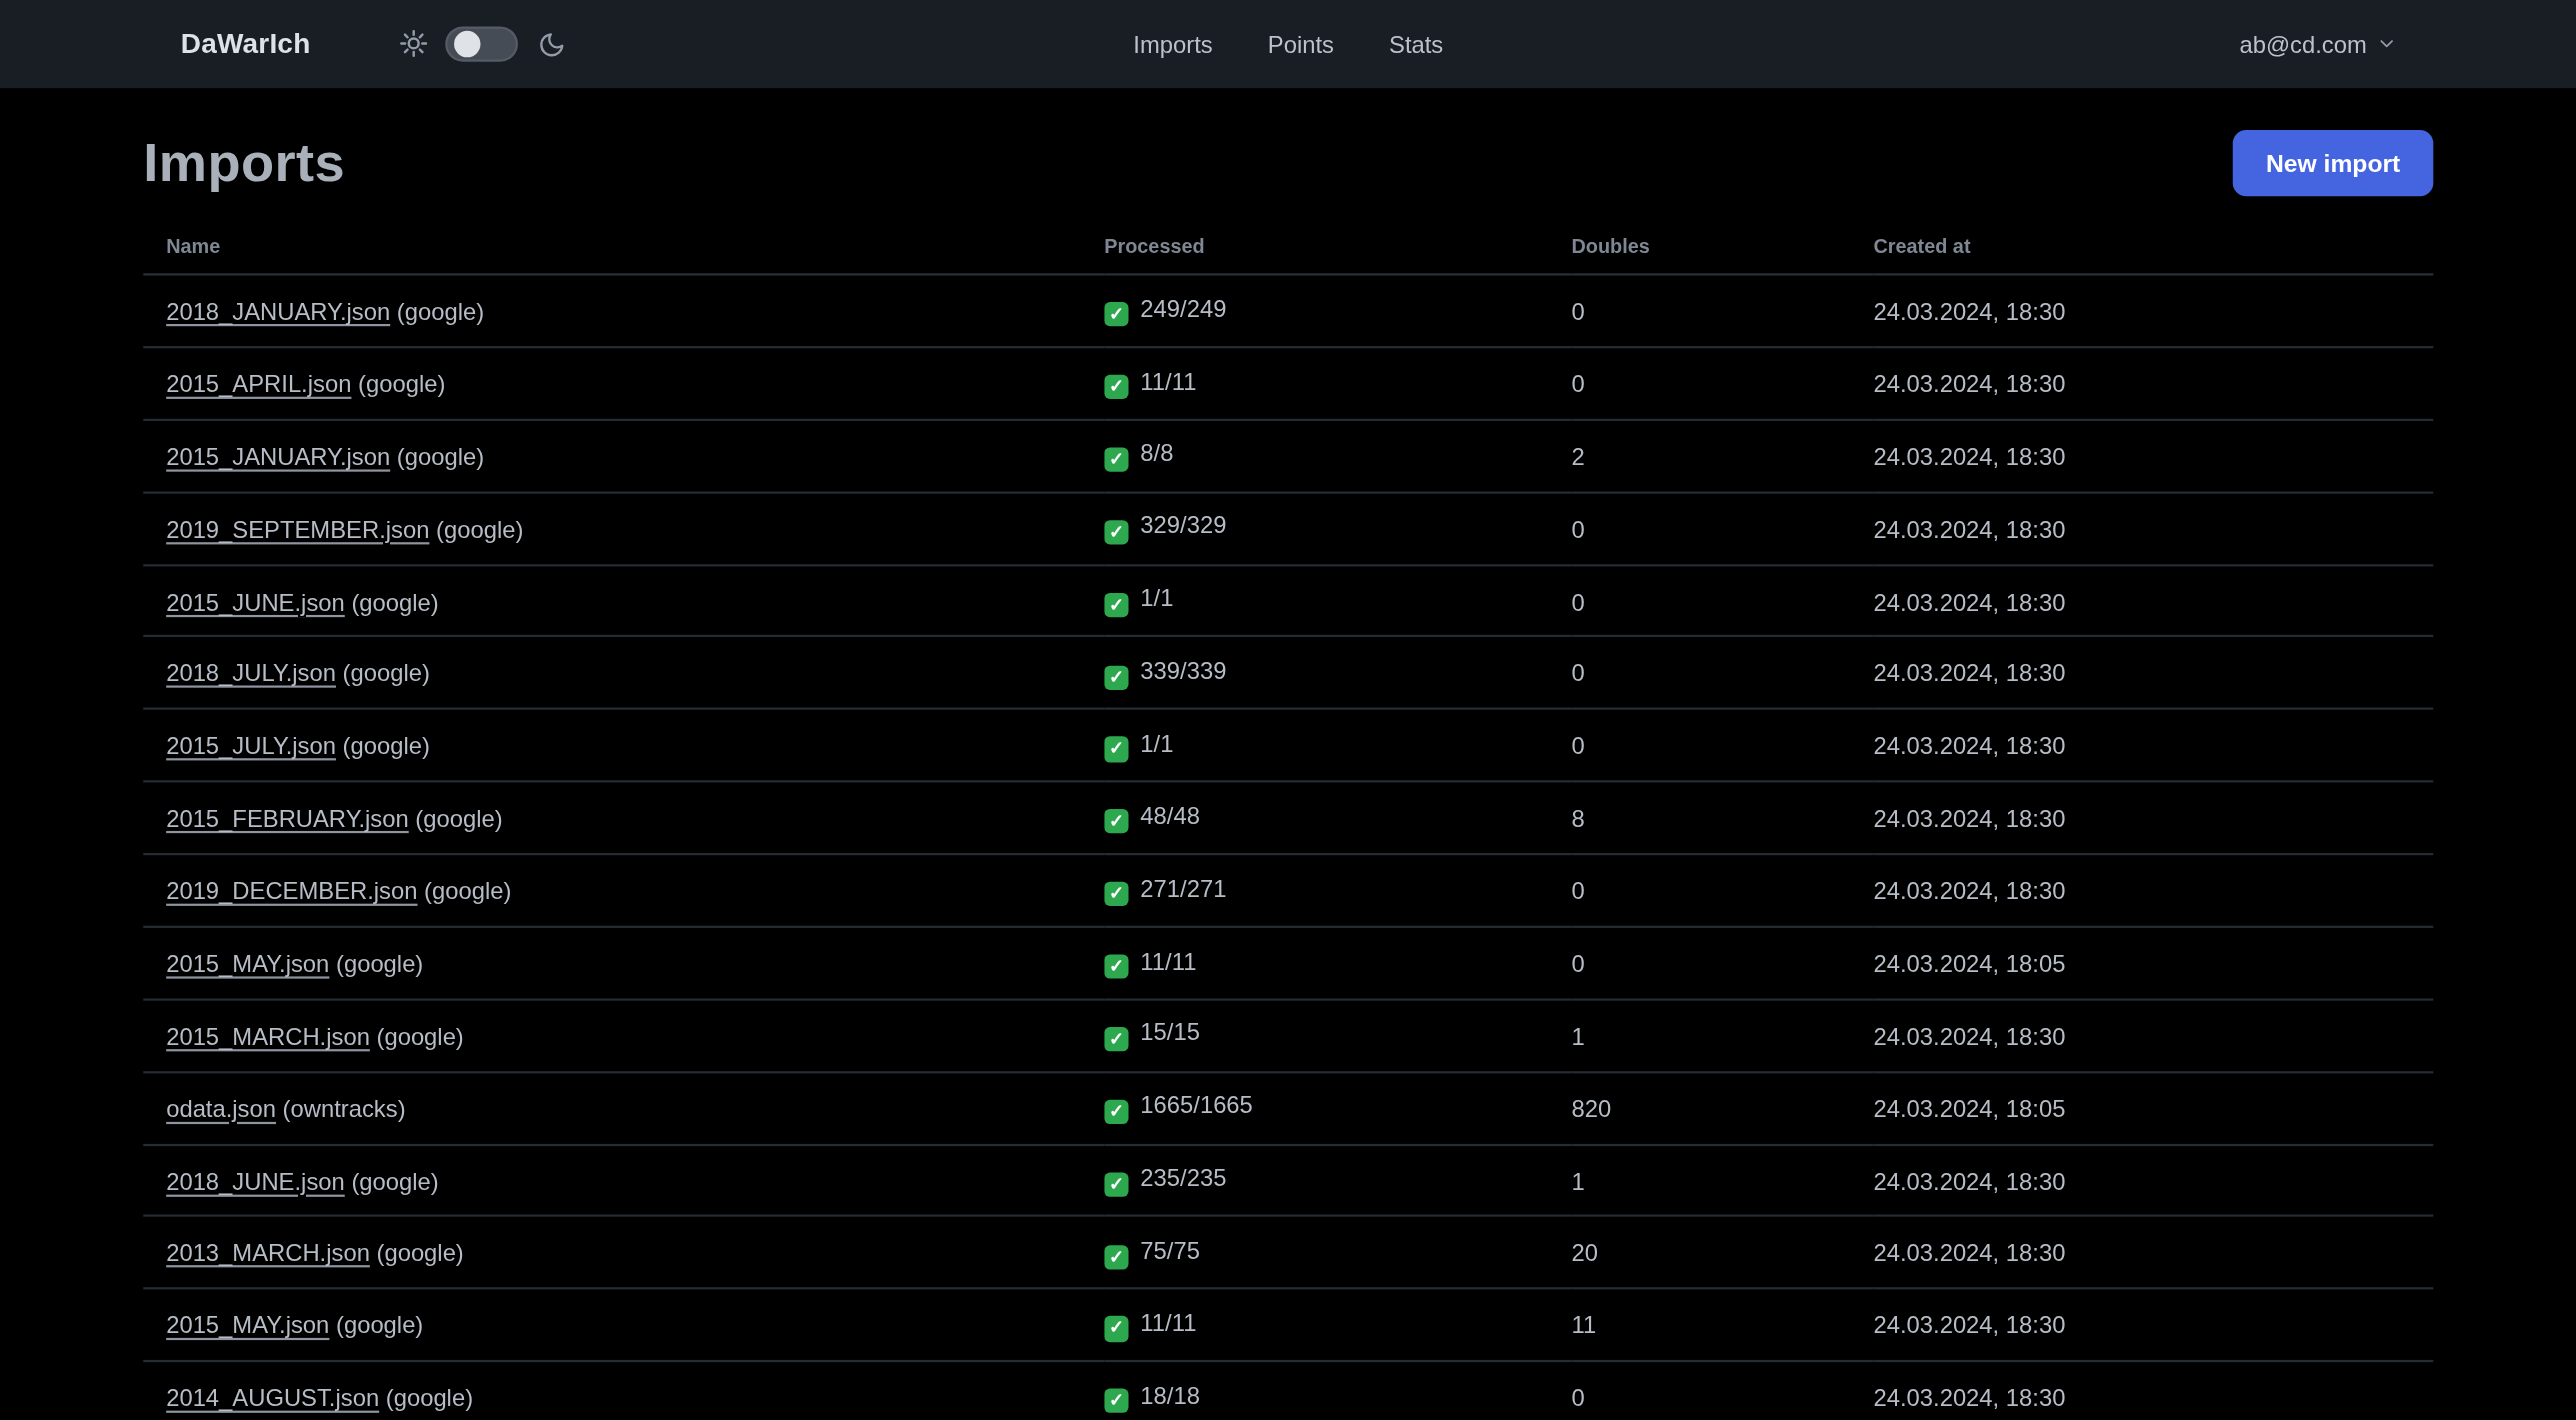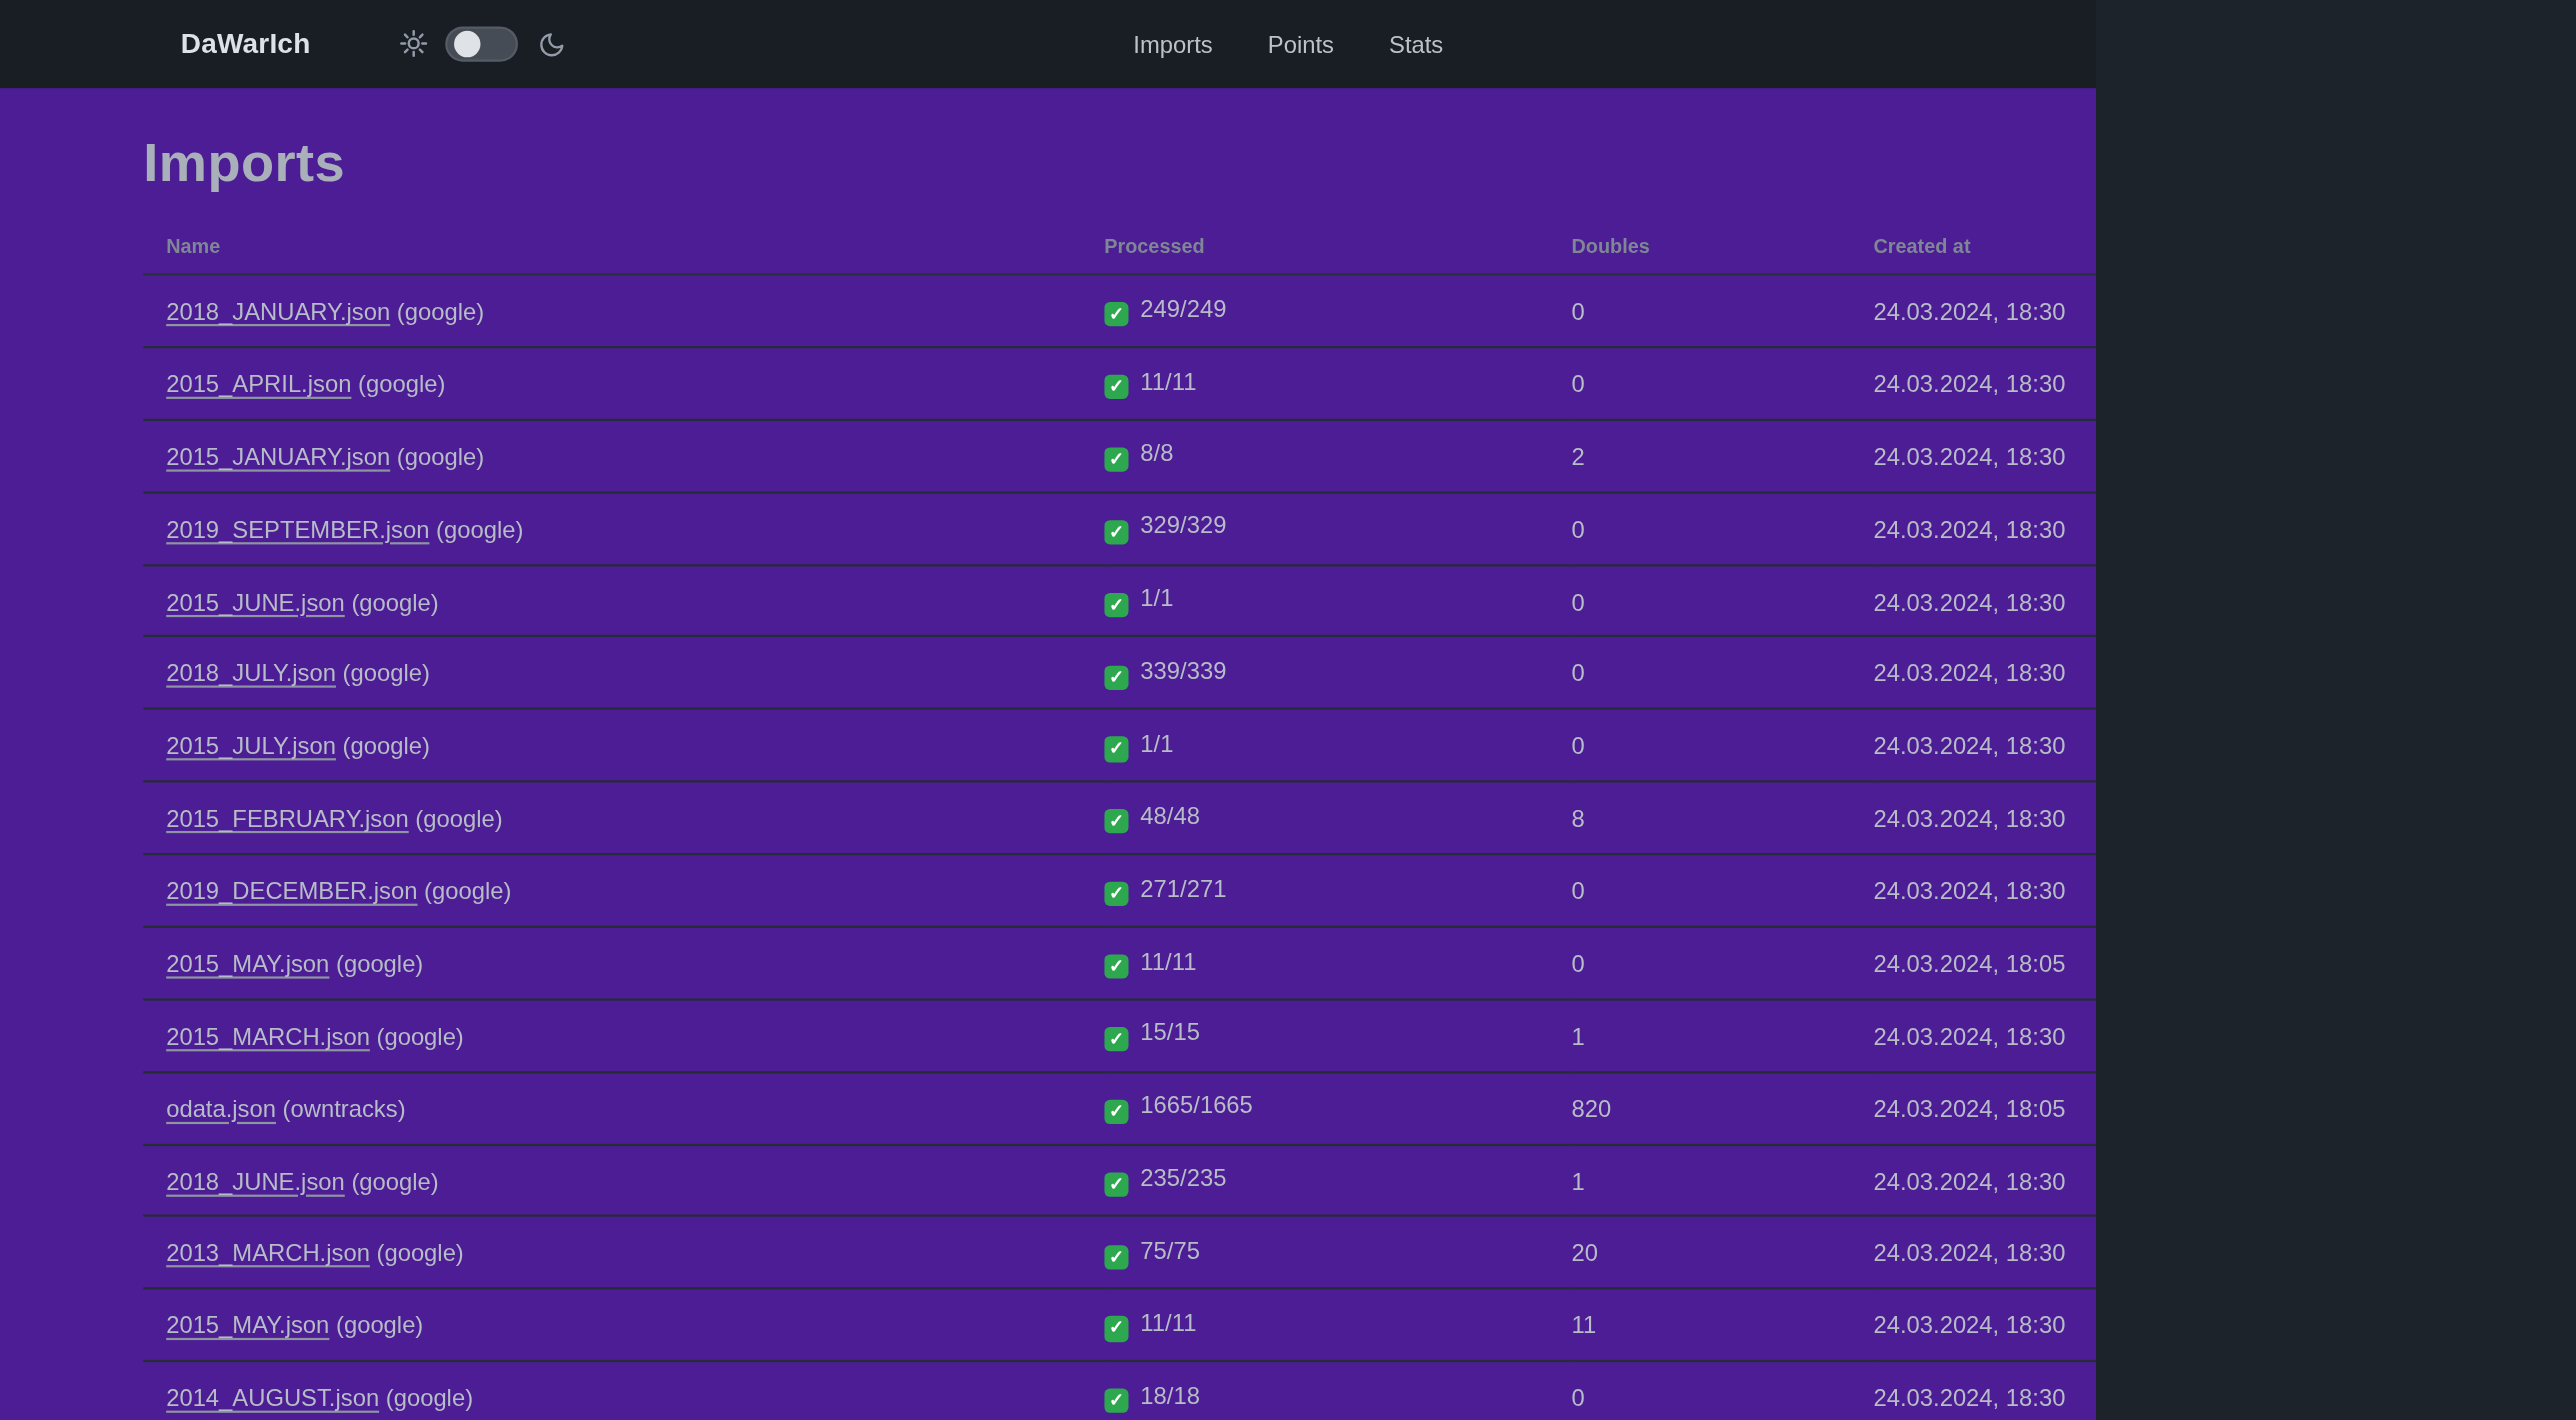--- a/index.html
+++ b/index.html
@@ -1,16 +1,16 @@
 <!DOCTYPE html>
 <html style="font-size:12px"><head>
 <meta charset="utf-8">
 <style>
   html,body{margin:0;padding:0;background:#1d232a;}
-  .viewport{width:2096px;height:1421px;overflow:hidden;background:#4c1d95;}
+  .viewport{width:2576px;height:1421px;overflow:hidden;background:#000000;}
   .scale{width:1169px;height:645px;overflow:hidden;transform:scale(2.2041);transform-origin:0 0;
          font-family:"Liberation Sans",sans-serif;color:#a6adbb;position:relative;}
 
   
   .navbar{height:40px;background:#191e24;display:flex;align-items:center;
           padding:0 81px 0 82px;position:relative;box-sizing:border-box;}
   .logo{font-size:12.7px;font-weight:700;color:#dde2e8;text-decoration:none;letter-spacing:0.1px;}
   .theme{display:flex;align-items:center;gap:8.2px;margin-left:40px;}
   .icon-stroke{stroke:#949ba8;fill:none;stroke-width:2;stroke-linecap:round;stroke-linejoin:round;}
   .toggle{width:33px;height:16.4px;border-radius:9px;background:#454c55;position:relative;

